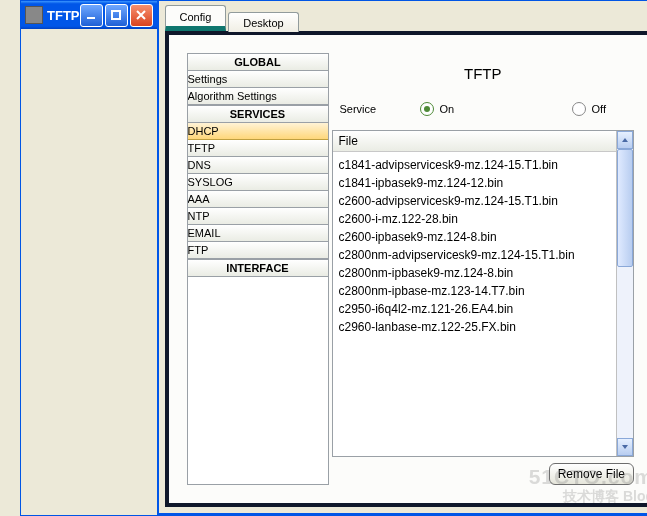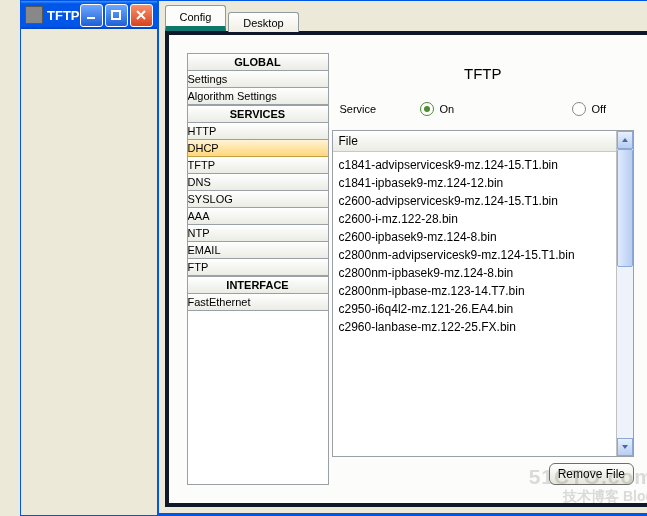--- a/index.html
+++ b/index.html
@@ -289,31 +289,29 @@
       <div class="tab active">Config</div>
       <div class="tab">Desktop</div>
     </div>
 
     <div class="tab-panel">
       <div class="sidebar">
         <div class="side-heading">GLOBAL</div>
         <div class="side-item">Settings</div>
         <div class="side-item">Algorithm Settings</div>
         <div class="side-heading">SERVICES</div>
-        <div class="side-item">HTTP</div>
         <div class="side-item selected">DHCP</div>
         <div class="side-item">TFTP</div>
         <div class="side-item">DNS</div>
         <div class="side-item">SYSLOG</div>
         <div class="side-item">AAA</div>
         <div class="side-item">NTP</div>
         <div class="side-item">EMAIL</div>
         <div class="side-item">FTP</div>
         <div class="side-heading">INTERFACE</div>
-        <div class="side-item">FastEthernet</div>
       </div>
 
       <div class="main-area">
         <div class="main-title">TFTP</div>
 
         <div class="service-row">
           <div class="label">Service</div>
           <div class="radio-group">
             <div class="radio-wrap">
               <div class="radio-dot">

